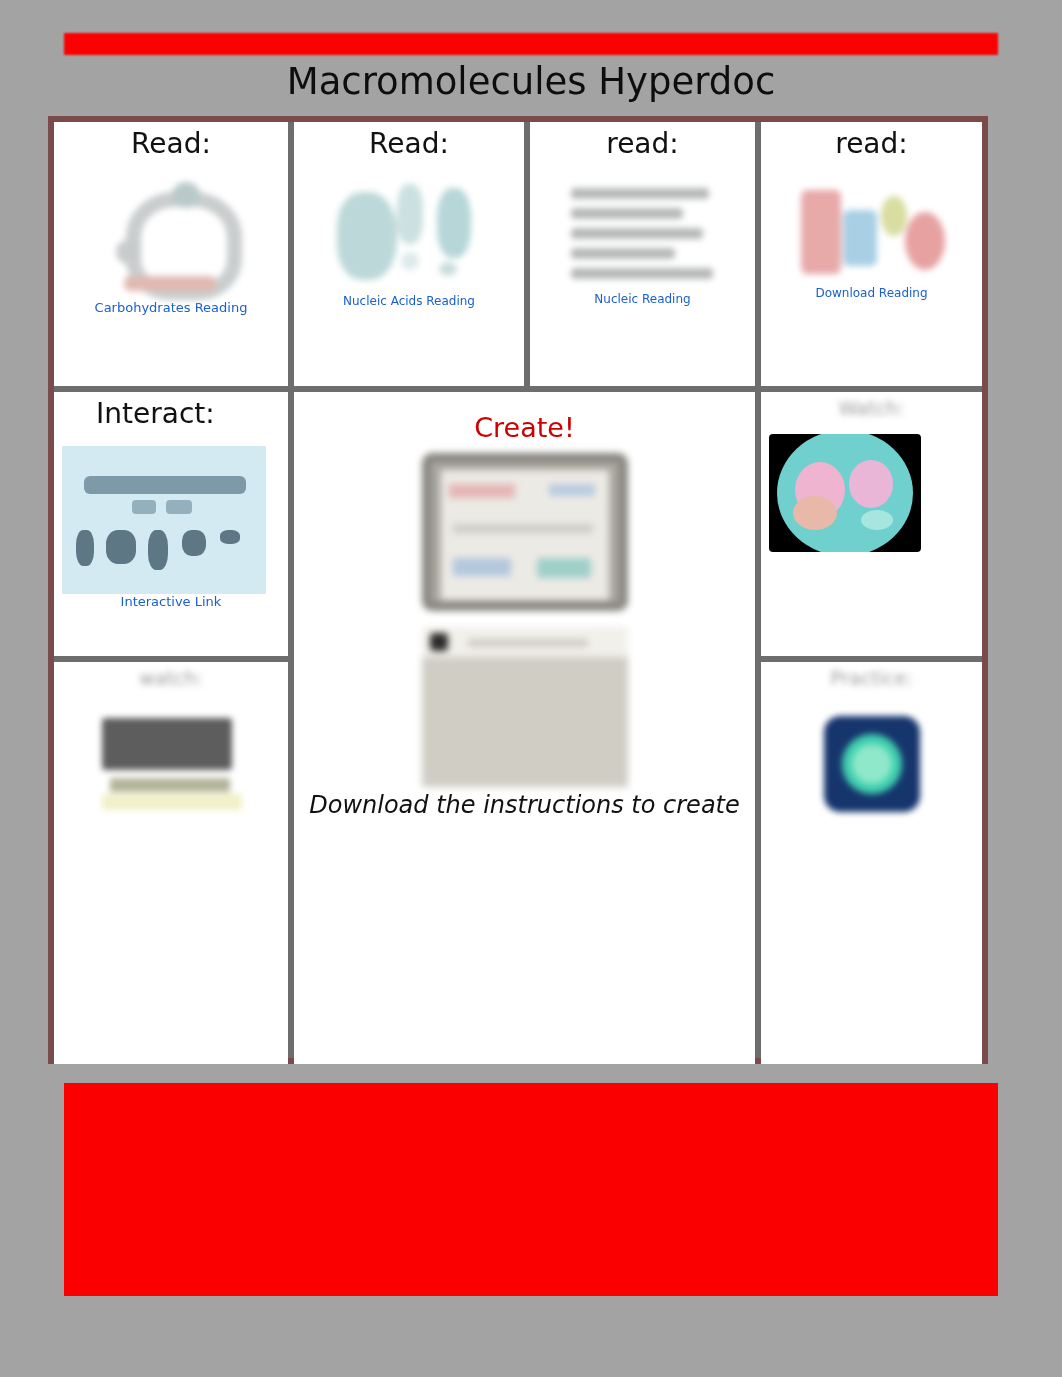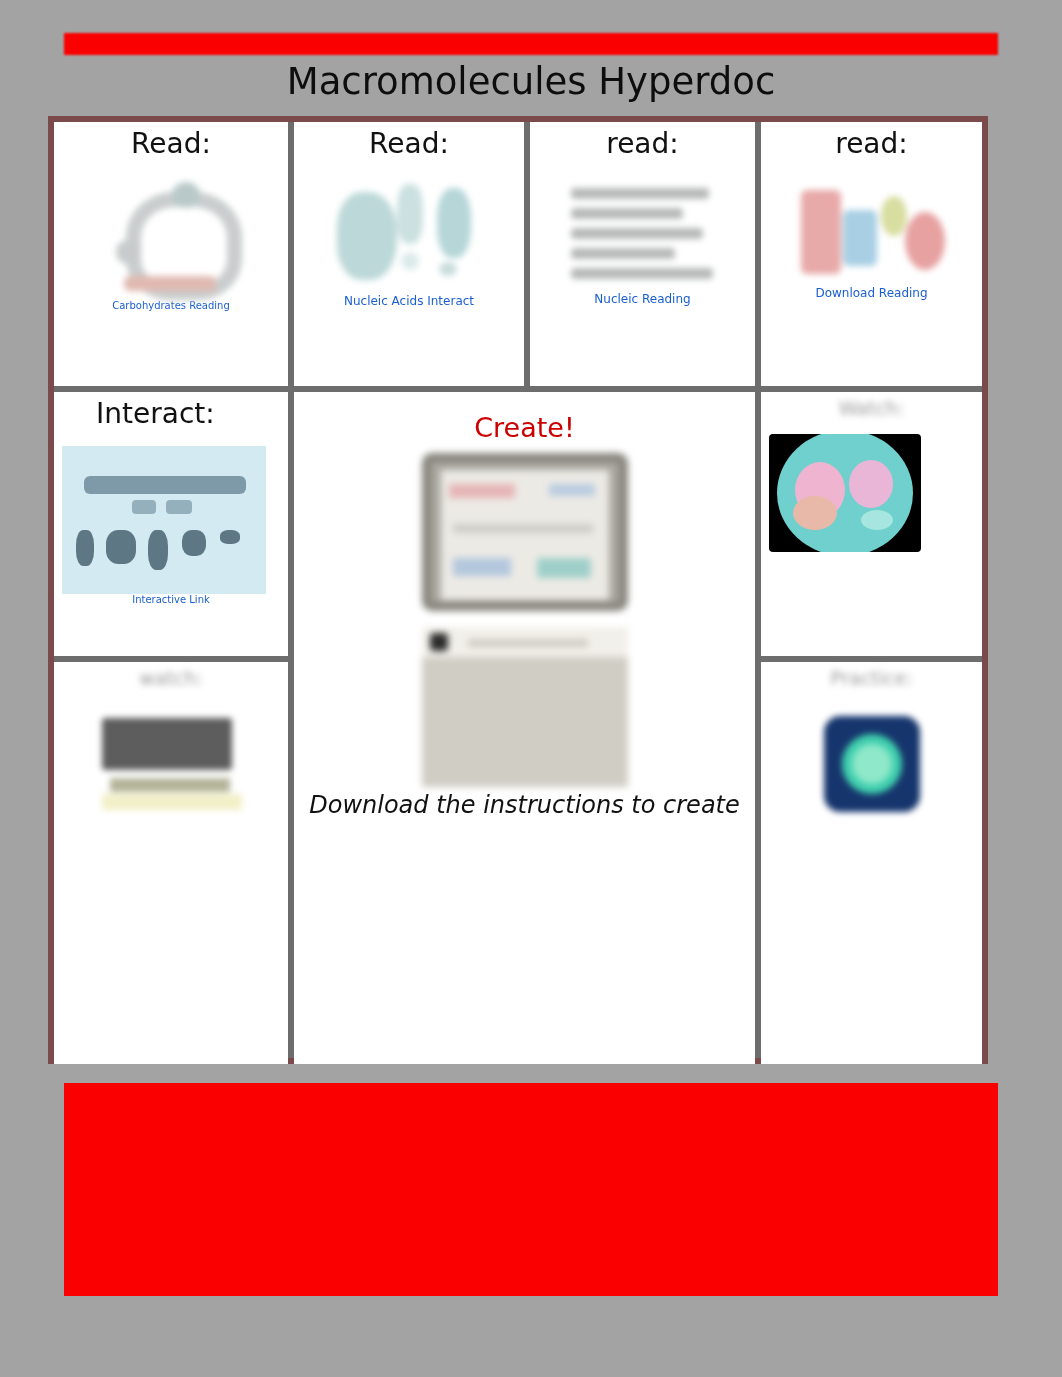--- a/index.html
+++ b/index.html
@@ -113,21 +113,21 @@
     color: #9c9c9c;
     font-size: 19px;
     filter: blur(3.2px);
   }
   .cell-head.left-align {
     text-align: left;
     padding-left: 34px;
   }
 
   .cell-link {
-    font-size: 10px;
+    font-size: 13px;
     color: #1a5fd0;
     line-height: 1.2;
     white-space: nowrap;
   }
   .cell-link.small { font-size: 12px; }
   .cell-link.blurred {
     color: #b9d4ee;
     filter: blur(3.4px);
   }
 
@@ -576,21 +576,21 @@
 
     <div class="cell r1c2">
       <div class="cell-head">Read:</div>
       <div class="thumb thumb-nucleic">
         <div class="blobA"></div>
           <div class="blobB"></div>
           <div class="blobC"></div>
         <div class="dot1"></div>
           <div class="dot2"></div>
       </div>
-      <div class="cell-link small">Nucleic Acids Interact</div>
+      <div class="cell-link small">Nucleic Acids Reading</div>
     </div>
 
     <div class="cell r1c3">
       <div class="cell-head">read:</div>
       <div class="thumb thumb-lipids">
         <div class="ln"></div>
           <div class="ln"></div>
           <div class="ln"></div>
           <div class="ln"></div>
           <div class="ln"></div>

